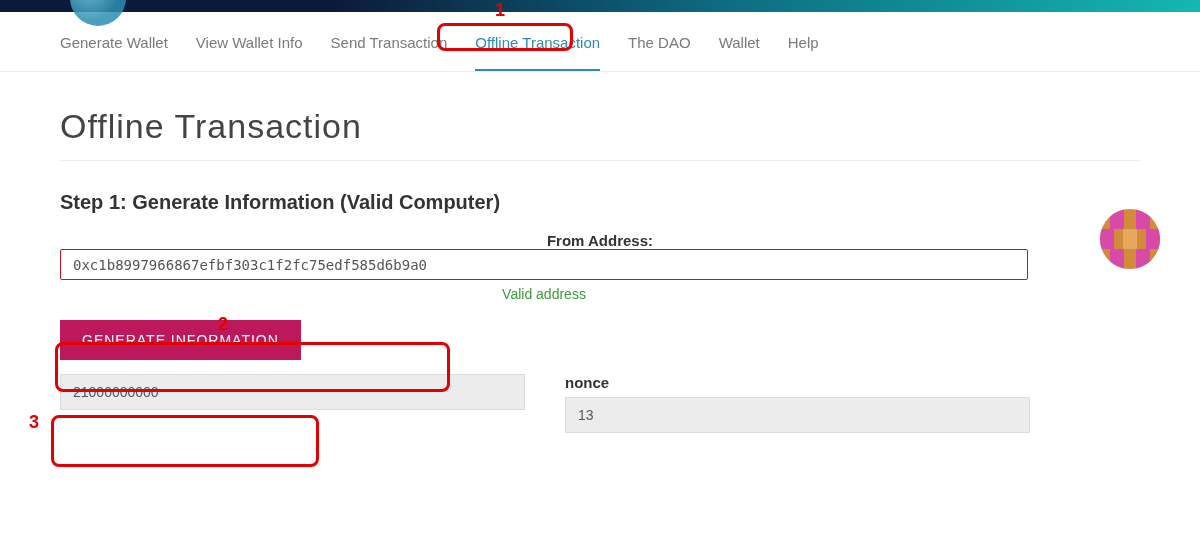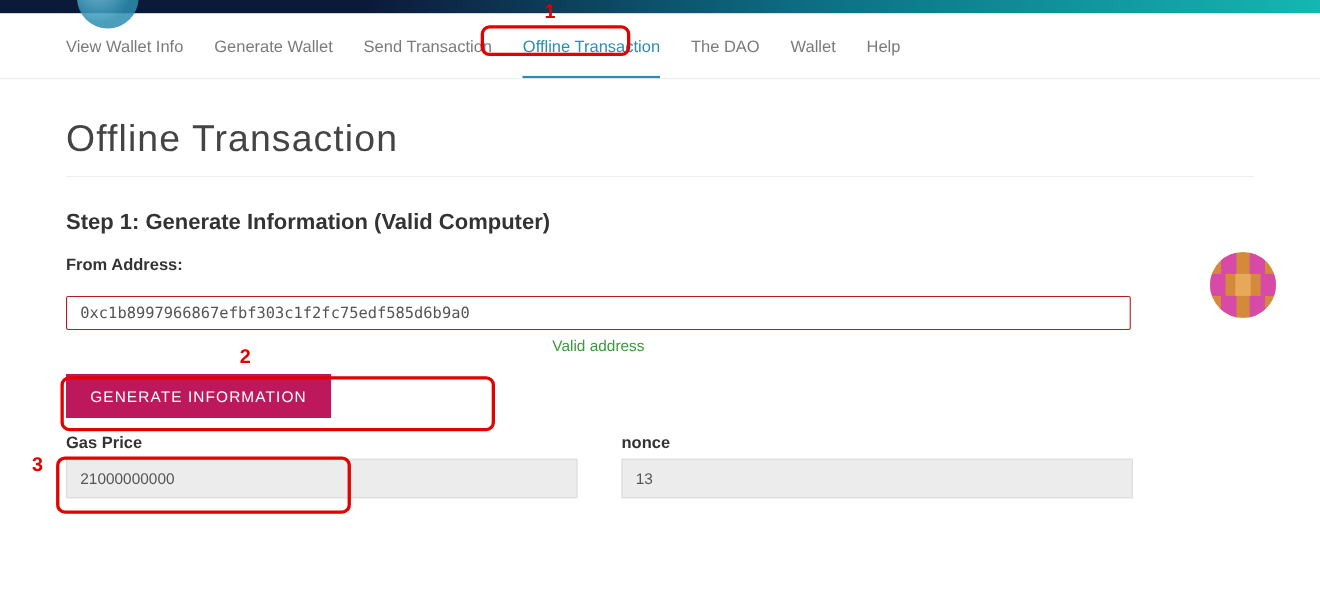--- a/index.html
+++ b/index.html
@@ -62,21 +62,22 @@
   .step-title {
     font-weight: 700;
     font-size: 20px;
     color: #333;
     margin-bottom: 18px;
   }
   .field-label {
     font-weight: 700;
     color: #333;
     font-size: 15px;
-    margin-bottom: 20px;
+    margin-bottom: 0;
+    text-align: center;
   }
   .note {
     color: #9a9a9a;
     font-size: 13px;
     line-height: 1.4;
     max-width: 960px;
     margin-bottom: 14px;
   }
   .row-addr { position: relative; }
   .addr-input {
@@ -158,22 +159,22 @@
   #num3 { left: 29px; top: 412px; }
 </style>
 </head>
 <body>
 
 <div class="top-band">
   <div class="logo-circ"></div>
 </div>
 
 <div class="tabs">
+  <div class="tab">Generate Wallet</div>
   <div class="tab">View Wallet Info</div>
-  <div class="tab">Generate Wallet</div>
   <div class="tab">Send Transaction</div>
   <div class="tab active">Offline Transaction</div>
   <div class="tab">The DAO</div>
   <div class="tab">Wallet</div>
   <div class="tab">Help</div>
 </div>
 
 <div class="content">
   <h1>Offline Transaction</h1>
   <div class="hr"></div>
@@ -195,21 +196,20 @@
         <rect x="36" y="40" width="14" height="20" fill="#d84aa8"></rect>
       </svg>
     </div>
   </div>
   <div class="valid">Valid address</div>
 
   <button class="gen-btn">GENERATE INFORMATION</button>
 
   <div class="two-col">
     <div class="col">
-      <div class="col-label">Gas Price</div>
       <input class="readonly-input" readonly="" value="21000000000" style="">
     </div>
     <div class="col">
       <div class="col-label">nonce</div>
       <input class="readonly-input" readonly="" value="13" style="">
     </div>
   </div>
 </div>
 
 <div id="box1" class="callout-box"></div>

